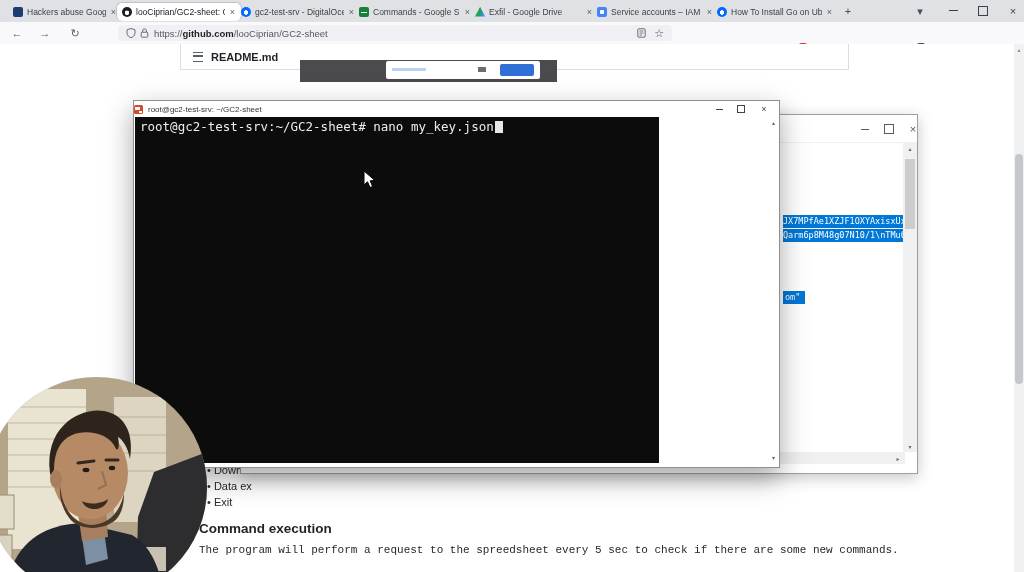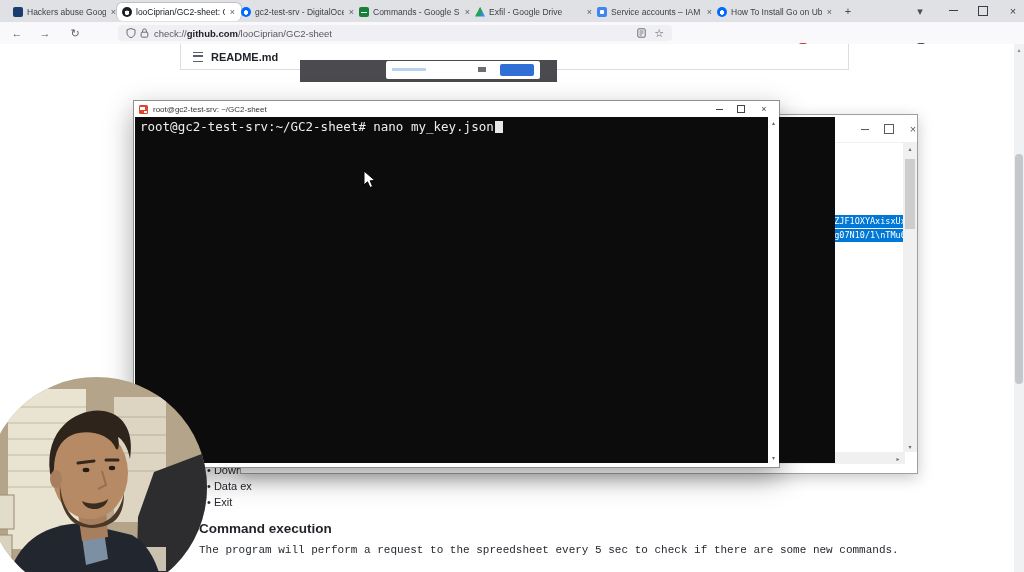--- a/index.html
+++ b/index.html
@@ -56,28 +56,28 @@
   .np-sel{position:absolute;background:#0078d7;color:#fff;font-family:"DejaVu Sans Mono",monospace;font-size:8.5px;line-height:13px;height:13px;overflow:hidden;white-space:nowrap;text-align:right;}
   .np-vscroll{position:absolute;right:0;top:28px;width:14px;height:309px;background:#f0f0f0;}
   .np-vthumb{position:absolute;left:2px;top:16px;width:10px;height:70px;background:#cdcdcd;}
   .np-hscroll{position:absolute;left:0;top:337px;width:664px;height:12px;background:#f0f0f0;}
   .np-hthumb{position:absolute;left:12px;top:2px;width:98px;height:8px;background:#c9c9c9;}
   .np-status{position:absolute;left:0;top:349px;width:100%;height:10px;background:#f0f0f0;border-top:1px solid #d6d6d6;display:flex;font-size:9px;color:#333;line-height:10px;box-sizing:border-box;}
   .np-cell{border-left:1px solid #d6d6d6;padding-left:8px;box-sizing:border-box;overflow:hidden;white-space:nowrap;}
 
   
   .terminal{position:absolute;left:133px;top:100px;width:647px;height:368px;background:#fff;border:1px solid #8f8f8f;box-sizing:border-box;box-shadow:0 10px 26px rgba(0,0,0,.35);}
-  .t-title{position:absolute;left:0;top:0;width:100%;height:16px;background:#fff;display:flex;align-items:center;gap:5px;padding-left:5px;box-sizing:border-box;}
+  .t-title{position:absolute;left:0;top:0;width:100%;height:16px;background:#fff;display:flex;align-items:center;gap:5px;box-sizing:border-box;}
   .t-title .txt{font-size:8px;color:#333;}
   .putty{width:9px;height:9px;background:#d9482b;border-radius:1.5px;background-image:linear-gradient(#fff 0 0),linear-gradient(#fff 0 0);background-size:5px 3px,3px 2px;background-position:1px 2px,4.5px 6px;background-repeat:no-repeat;}
   .t-btn{position:absolute;top:0;width:22px;height:16px;display:flex;align-items:center;justify-content:center;color:#444;}
   .t-btn .wb-min{background:#444;width:7px;}
   .t-btn .wb-max{width:6px;height:6px;border-color:#444;}
   .t-btn .wb-x{font-size:9px;}
-  .t-screen{position:absolute;left:1px;top:16px;width:700px;height:346px;background:#0c0c0c;overflow:hidden;}
+  .t-screen{position:absolute;left:1px;top:16px;width:524px;height:346px;background:#0c0c0c;overflow:hidden;}
   .t-prompt{position:absolute;left:5px;top:2px;font-family:"DejaVu Sans Mono",monospace;font-size:12.5px;color:#ececec;white-space:pre;}
   .t-cursor{display:inline-block;width:8px;height:12px;background:#e8e8e8;vertical-align:-2px;margin-left:1px;}
   .t-scroll{position:absolute;left:634px;top:16px;width:11px;height:346px;background:#fff;}
 
   
   .webcam{position:absolute;left:-14px;top:377px;width:221px;height:221px;border-radius:50%;overflow:hidden;}
 
   
   .cursor{position:absolute;left:363px;top:170px;}
 </style>
@@ -140,21 +140,21 @@
     <div class="navbtn" style="left:36px;">→</div>
     <div class="navbtn" style="left:66px;">↻</div>
     <div class="urlbar">
       <svg width="10" height="10" style="margin:0 4px 0 8px;" viewBox="0 0 10 10">
         <path d="M5 0.5 L9 1.8 V5 C9 7.5 7 9 5 9.7 C3 9 1 7.5 1 5 V1.8 Z" fill="none" stroke="#5c5f63" stroke-width="0.9"></path>
       </svg>
       <svg width="9" height="10" style="margin-right:5px;" viewBox="0 0 9 10">
         <rect x="1.2" y="4.2" width="6.6" height="5" rx="1" fill="none" stroke="#5c5f63" stroke-width="0.9"></rect>
         <path d="M2.6 4.2 V2.8 A1.9 1.9 0 0 1 6.4 2.8 V4.2" fill="none" stroke="#5c5f63" stroke-width="0.9"></path>
       </svg>
-      <span>check://</span>
+      <span>https://</span>
         <span class="host">github.com</span>
         <span>/looCiprian/GC2-sheet</span>
       <span style="flex:1;"></span>
       <svg width="9" height="10" style="margin-right:8px;" viewBox="0 0 9 10">
         <rect x="0.8" y="0.8" width="7.4" height="8.4" rx="1" fill="none" stroke="#5c5f63" stroke-width="0.9"></rect>
         <path d="M2.5 3 H6.5 M2.5 5 H6.5 M2.5 7 H5" stroke="#5c5f63" stroke-width="0.8"></path>
       </svg>
       <span style="margin-right:8px;font-size:11px;">☆</span>
     </div>
     <div class="exticon" style="left:688px;">

